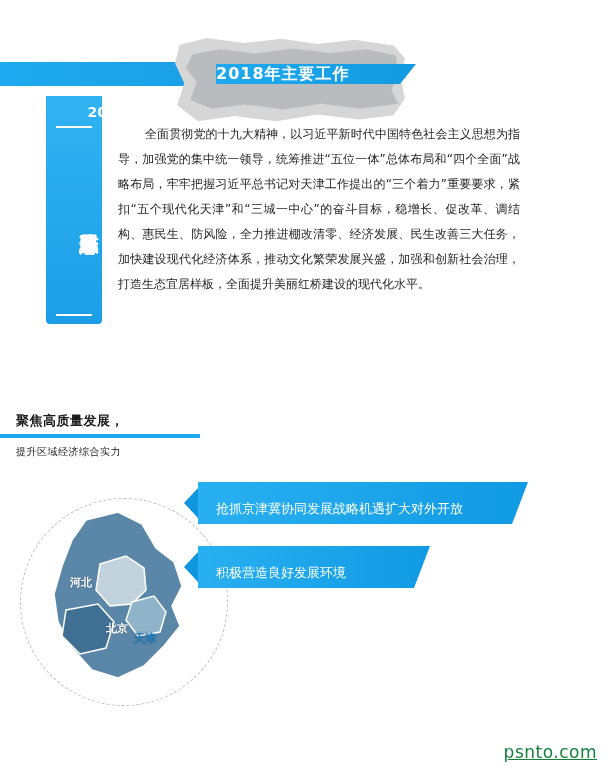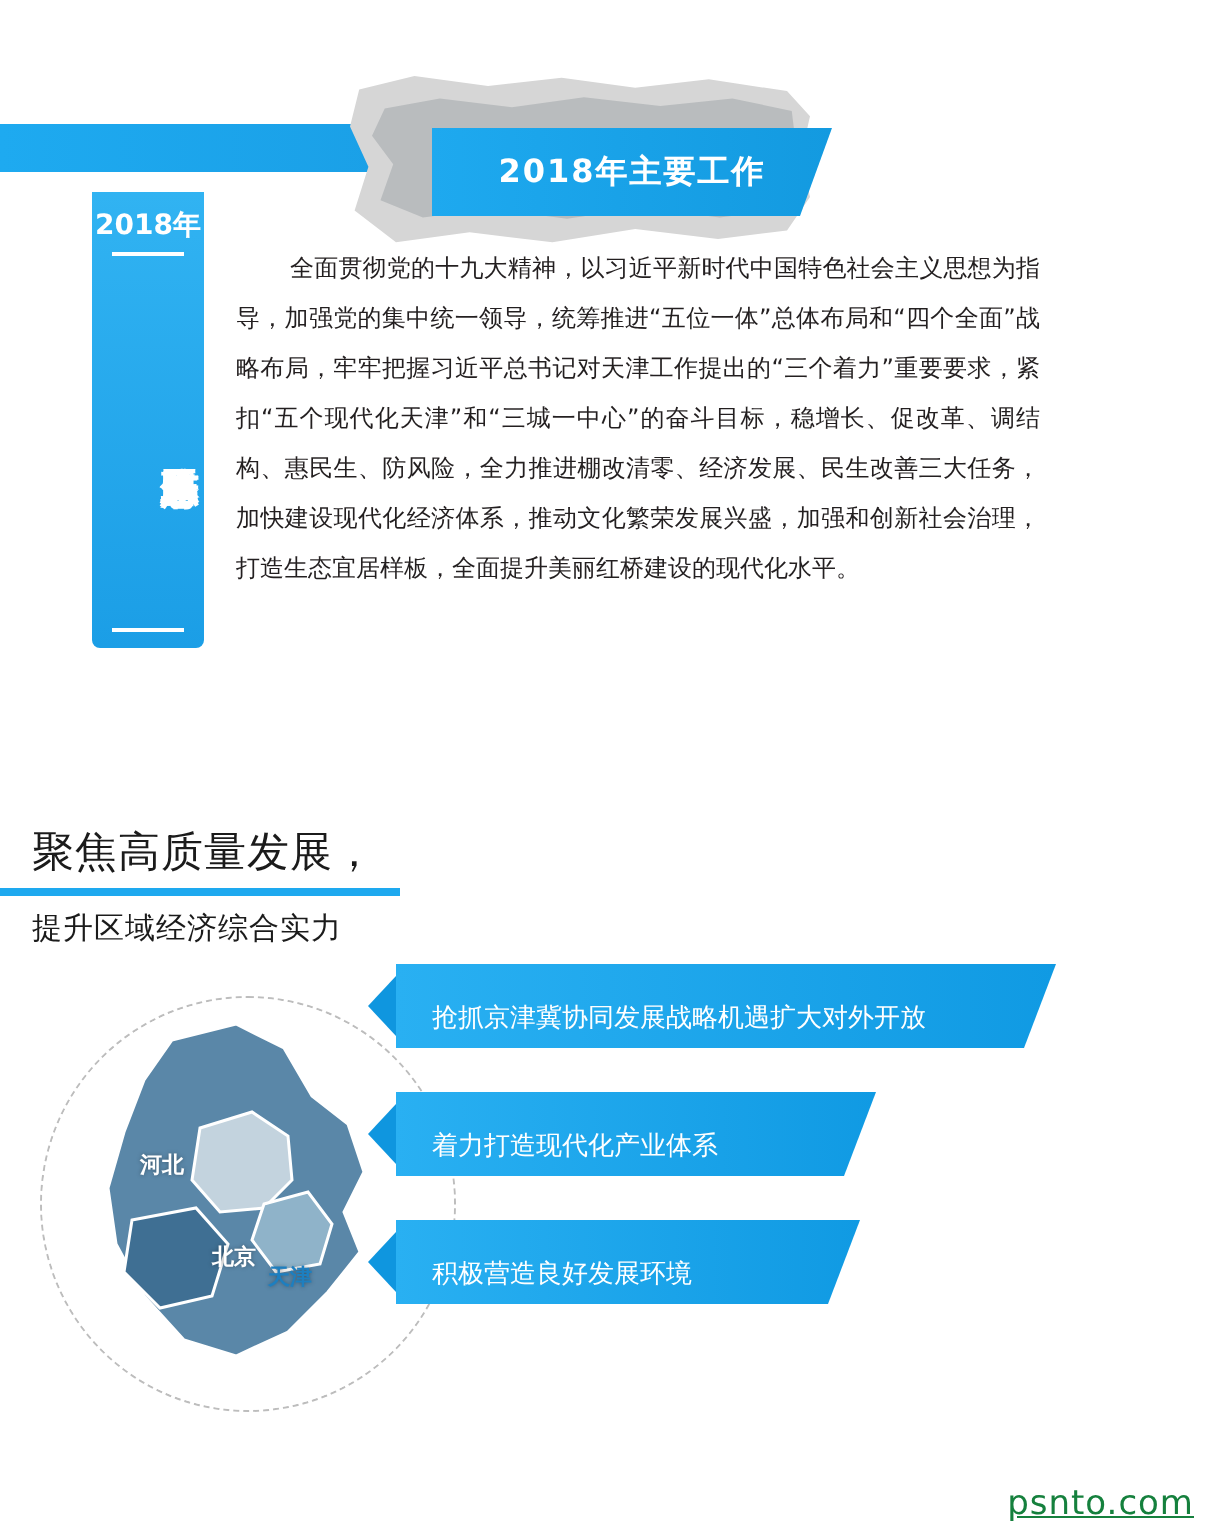--- a/index.html
+++ b/index.html
@@ -52,26 +52,26 @@
     clip-path: polygon(3% 10%, 16% 2%, 33% 9%, 50% 1%, 68% 8%, 85% 2%, 99% 12%,
                        100% 40%, 97% 68%, 100% 90%, 82% 98%, 64% 90%,
                        46% 99%, 28% 91%, 12% 98%, 2% 84%, 5% 55%, 0% 32%);
   }
 
   .title-ribbon {
     position: absolute;
     left: 216px;
     top: 64px;
     width: 200px;
-    height: 44px;
+    height: 20px;
     background: linear-gradient(90deg, #1ea9ef 0%, #139ae0 100%);
     clip-path: polygon(0 0, 100% 0, 92% 100%, 0 100%);
     display: flex;
     align-items: center;
-    justify-content: center;
+    justify-content: flex-start;
   }
   .title-ribbon span {
     color: #ffffff;
     font-size: 16px;
     font-weight: bold;
     letter-spacing: 1px;
   }
 
   
   .vert-label {
@@ -86,20 +86,21 @@
   }
   .vert-label .vl-year {
     position: absolute;
     top: 8px;
     left: 0;
     width: 100%;
     text-align: center;
     color: #ffffff;
     font-size: 14px;
     font-weight: bold;
+    padding-left: 40px;
   }
   .vert-label .vl-underline {
     position: absolute;
     top: 30px;
     left: 10px;
     width: 36px;
     height: 2px;
     background: #ffffff;
   }
   .vert-label .vl-text {
@@ -141,35 +142,35 @@
   }
 
   
   .focus-head {
     position: absolute;
     left: 0;
     top: 412px;
     width: 200px;
   }
   .focus-line1 {
-    font-size: 21px;
-    font-weight: normal;
+    font-size: 13px;
+    font-weight: bold;
     color: #1b1b1b;
     padding-left: 16px;
     letter-spacing: 0.5px;
   }
   .focus-rule {
     margin-top: 4px;
     width: 200px;
     height: 4px;
     background: #1ea9ef;
   }
   .focus-line2 {
     margin-top: 7px;
-    font-size: 15px;
+    font-size: 10px;
     color: #1b1b1b;
     padding-left: 16px;
     letter-spacing: 0.5px;
   }
 
   
   .map-wrap {
     position: absolute;
     left: 14px;
     top: 490px;
@@ -302,25 +303,20 @@
   <div class="map-label lbl-beijing">北京</div>
   <div class="map-label lbl-tianjin">天津</div>
 </div>
 
 <div class="bullets">
   <div class="bullet b1">
     <div class="tip"></div>
     <div class="bar"></div>
     <div class="btxt">抢抓京津冀协同发展战略机遇扩大对外开放</div>
   </div>
-  <div class="bullet b3">
-    <div class="tip"></div>
-    <div class="bar"></div>
-    <div class="btxt">着力打造现代化产业体系</div>
-  </div>
   <div class="bullet b4">
     <div class="tip"></div>
     <div class="bar"></div>
     <div class="btxt">积极营造良好发展环境</div>
   </div>
 </div>
 
 <div class="watermark">psnto.com</div>
 
 </body></html>

